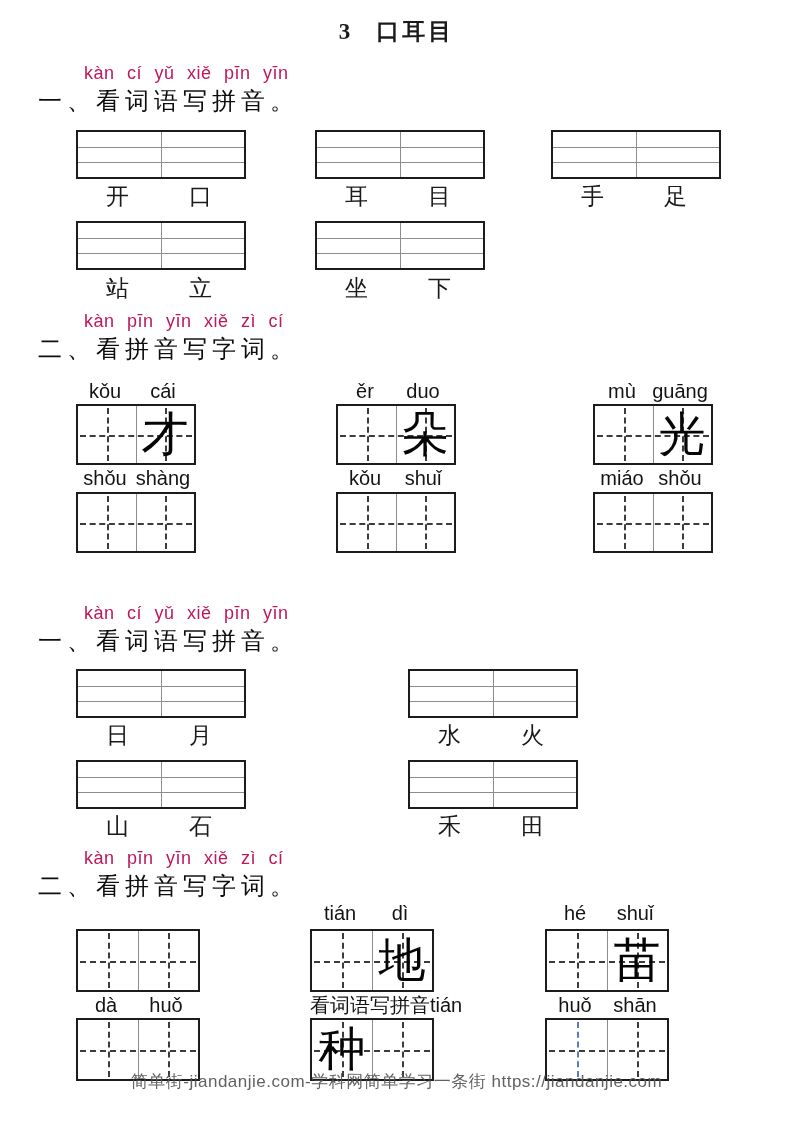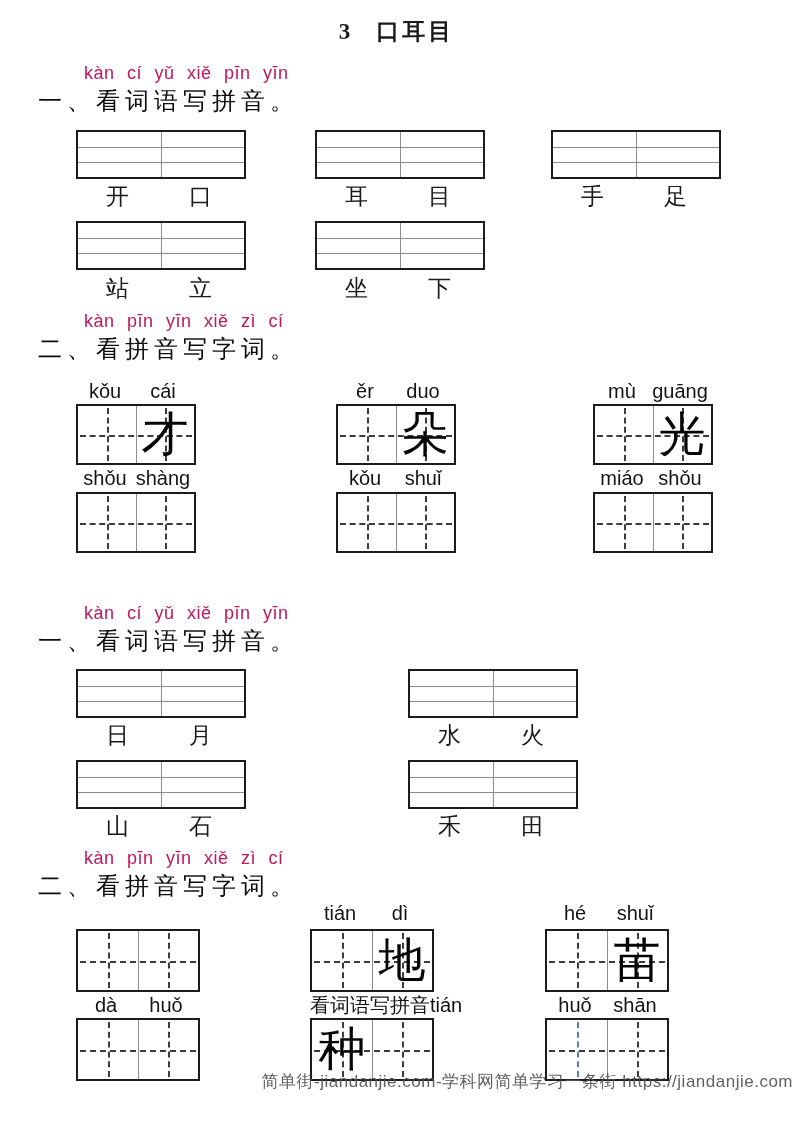--- a/index.html
+++ b/index.html
@@ -39,21 +39,21 @@
   .cgrid .hd { position:absolute; left:2px; right:2px; height:0; top:50%; border-top:2px dashed #3c3c3c; }
   .cgrid .ch { position:absolute; top:0; height:100%; width:50%; display:flex; align-items:center; justify-content:center;
                font-family:"Liberation Serif", serif; font-size:47px; line-height:1; color:#050505; }
   .cgrid .chL { left:0; } .cgrid .chR { left:50%; }
 
   
   .plabel { display:flex; font-size:20px; line-height:23px; color:#141414; }
   .plabel span { flex:1; text-align:center; white-space:nowrap; }
   .pl3 { width:116px; } .pl4 { width:120px; }
 
-  .watermark { left:0; width:793px; text-align:right; font-size:17px; color:rgba(84,84,84,.92); letter-spacing:.5px; }
+  .watermark { left:0; width:793px; text-align:center; font-size:17px; color:rgba(84,84,84,.92); letter-spacing:.5px; }
 </style>
 </head>
 <body>
 
 <div class="sheet">
 
   <div class="abs ltitle" style="top:14px">
     <span class="num">3</span><span class="tt">口耳目</span>
   </div>
 

